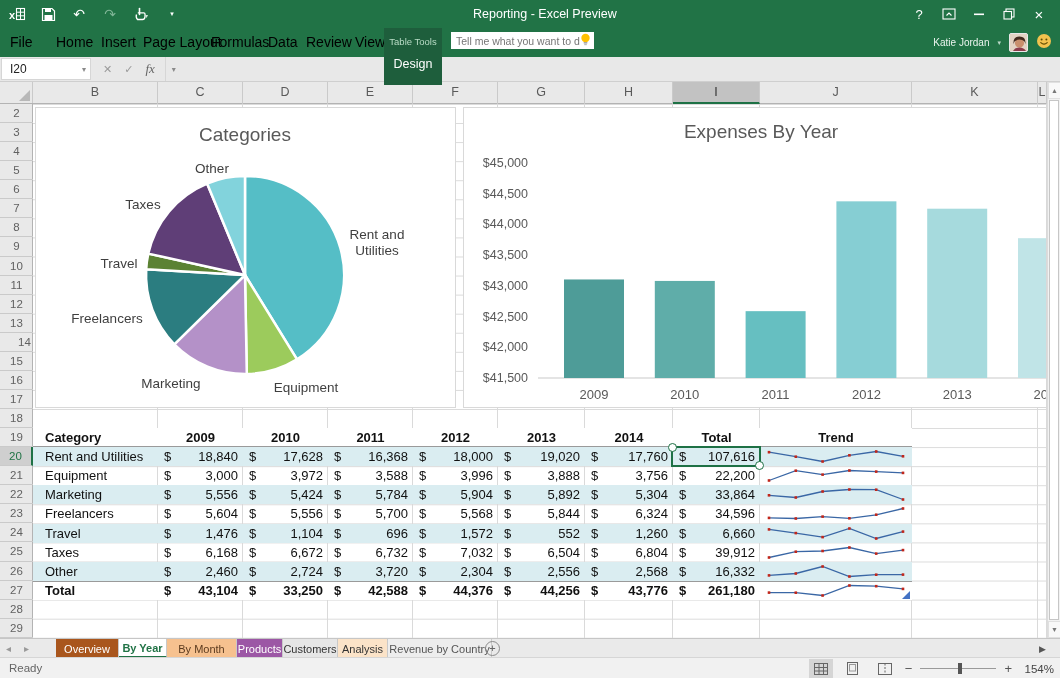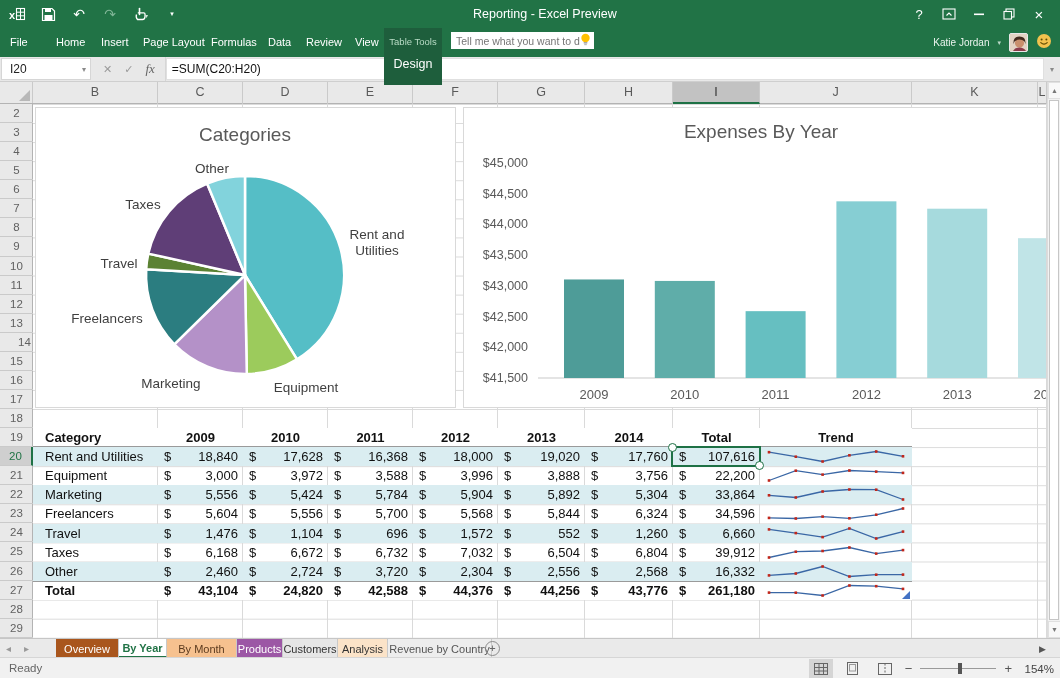--- a/index.html
+++ b/index.html
@@ -14,21 +14,21 @@
   .qbtn.dim { color:#7fb596; }
   .wintitle { position:absolute; left:473px; top:0; height:28px; line-height:28px; font-size:12.5px; color:#fff; }
   .ctxgroup { position:absolute; left:384px; top:0; width:58px; height:57px; background:#1e5e3c; z-index:5; text-align:center;margin-top:28px; }
   .ctxgroup .ctxhead { display:block; margin-top:8px; font-size:9.5px; color:#b9dcc6; }
   .ctxgroup .ctxtab { display:block; margin-top:10px; font-size:12.5px; color:#fff; }
   .wincontrols { position:absolute; right:6px; top:0; height:28px; display:flex; align-items:center; }
   .wcbtn { width:30px; height:28px; display:flex; align-items:center; justify-content:center; color:#fff; font-size:13px; }
 
   
   .tabrow { position:absolute; left:0; top:28px; width:1060px; height:29px; background:#217346; }
-  .rtab { position:absolute; top:0; height:29px; line-height:28px; color:#ffffff; font-size:11px; white-space:nowrap; }
+  .rtab { position:absolute; top:0; height:29px; line-height:28px; color:#000000; font-size:14px; white-space:nowrap; }
   .tellme { position:absolute; left:451px; top:4px; width:143px; height:17px; background:#fff; display:flex; align-items:center; padding:0 3px 0 5px; }
   .tellme input { border:0; outline:0; flex:1; font-size:10.5px; color:#555; font-family:"Liberation Sans",sans-serif; background:transparent; min-width:0; }
   .userarea { position:absolute; right:8px; top:0; height:29px; display:flex; align-items:center; gap:8px; }
   .username { color:#ecf5ef; font-size:10px; }
   .avatar { width:19px; height:19px; border:1px solid #e8e8e8; border-radius:2px; overflow:hidden; background:#d9c0ae; }
 
   
   .formulabar { position:absolute; left:0; top:57px; width:1060px; height:25px; background:#e8e8e8; border-bottom:1px solid #cfcfcf; display:flex; align-items:stretch; }
   .namebox { width:90px; background:#fff; border:1px solid #d6d6d6; margin:1px 0 1px 1px; display:flex; align-items:center; font-size:12px; color:#222; padding-left:8px; }
   .namebox .nbarrow { margin-left:auto; margin-right:4px; color:#8a8a8a; font-size:8px; }
@@ -200,23 +200,20 @@
 
 <div class="formulabar">
   <div class="namebox">
     <span>I20</span>
     <span class="nbarrow">▾</span>
   </div>
   <div class="fbtns">
     <span>✕</span>
     <span>✓</span>
     <span class="fx">fx</span>
-  </div>
-  <div class="ffield">
-    <span>=SUM(C20:H20)</span>
   </div>
   <span class="fexpand">▾</span>
 </div>
 
 <div id="gridbg">
     <div class="vline" style="left: 124px;"></div>
     <div class="vline" style="left: 209px;"></div>
     <div class="vline" style="left: 294px;"></div>
     <div class="vline" style="left: 379px;"></div>
     <div class="vline" style="left: 464px;"></div>
@@ -626,21 +623,21 @@
       </div>
     </div>
     <div class="trow ttotal">
       <div class="tc cat" style="width: 125px;">Total</div>
       <div class="tc money" style="width: 85px;">
         <span>$</span>
         <span>43,104</span>
       </div>
       <div class="tc money" style="width: 85px;">
         <span>$</span>
-        <span>24,820</span>
+        <span>33,250</span>
       </div>
       <div class="tc money" style="width: 85px;">
         <span>$</span>
         <span>42,588</span>
       </div>
       <div class="tc money" style="width: 85px;">
         <span>$</span>
         <span>44,376</span>
       </div>
       <div class="tc money" style="width: 87px;">

